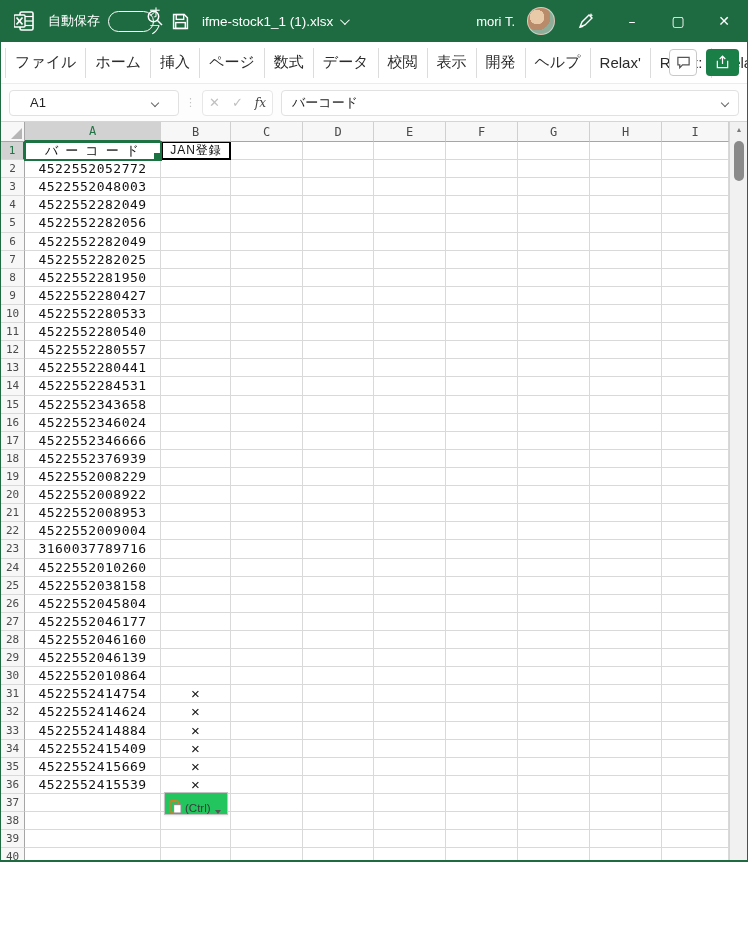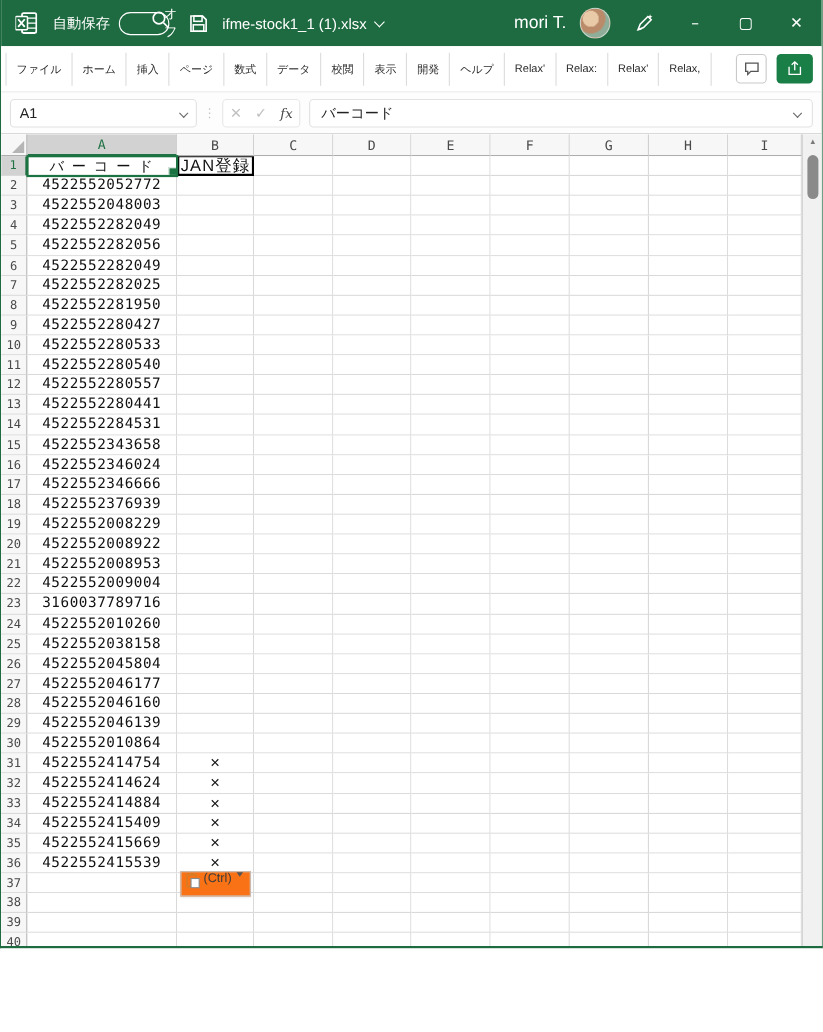--- a/index.html
+++ b/index.html
@@ -12,62 +12,62 @@
   .excel-icon { width:20px; height:20px; margin:0 14px 0 13px; }
   .autosave-label { font-size:13px; margin-right:8px; white-space:nowrap; }
   .toggle { width:46px; height:21px; border:1.6px solid #fff; border-radius:11px; display:flex; align-items:center; padding:0 5px 0 3px; gap:5px; cursor:pointer; }
   .toggle .knob { width:13px; height:13px; border-radius:50%; background:#fff; }
   .toggle .state { font-size:12px; color:#fff;margin-left:32px; }
   .save-btn { margin-left:14px; width:24px; height:24px; display:flex; align-items:center; justify-content:center; }
   .file-name { margin-left:10px; font-size:13.5px; white-space:nowrap; display:flex; align-items:center; gap:7px; }
   .chev { width:7px; height:7px; border-right:1.4px solid #fff; border-bottom:1.4px solid #fff; transform:rotate(45deg) translateY(-2px); display:inline-block; }
   .tb-right { position:absolute; right:0; top:0; height:42px; display:flex; align-items:center; }
   .search-btn { position:absolute; left:-330px; top:9px; width:24px; height:24px; }
-  .user-name { font-size:16px; margin-right:12px; }
+  .user-name { font-size:13px; margin-right:12px; }
   .avatar { width:28px; height:28px; border-radius:50%; background:radial-gradient(circle at 35% 35%, #e8c9a8 0 30%, #b98b6a 31% 55%, #8fae9a 56% 100%); border:1px solid rgba(255,255,255,.5); margin-right:18px; }
   .pen-btn { width:26px; height:26px; margin-right:10px; display:flex; align-items:center; justify-content:center; }
   .win-btn { width:46px; height:42px; display:flex; align-items:center; justify-content:center; font-size:14px; color:#fff; font-family:"DejaVu Sans",sans-serif; }
 
   
   .ribbon { height:42px; background:#fff; display:flex; align-items:center; border-bottom:1px solid #ececec; flex:0 0 auto; position:relative; }
   .rtabs { display:flex; align-items:stretch; height:30px; margin-left:4px; }
-  .rtab { padding:0 9px; display:flex; align-items:center; font-size:10px; color:#2b2b2b; border-right:1px solid #dcdcdc; white-space:nowrap; cursor:pointer; }
+  .rtab { padding:0 9px; display:flex; align-items:center; font-size:15px; color:#2b2b2b; border-right:1px solid #dcdcdc; white-space:nowrap; cursor:pointer; }
   .rtab:first-child { border-left:1px solid #dcdcdc; }
   .ribbon-right { position:absolute; right:8px; top:7px; display:flex; gap:9px; }
   .comment-btn { width:28px; height:27px; background:#fff; border:1px solid #c9c9c9; border-radius:4px; display:flex; align-items:center; justify-content:center; }
   .share-btn { width:33px; height:27px; background:#1a7e47; border-radius:4px; display:flex; align-items:center; justify-content:center; }
 
   
   .fbar { height:38px; background:#fdfdfd; display:flex; align-items:center; border-bottom:1px solid #d5d5d5; flex:0 0 auto; }
-  .name-box { width:170px; height:26px; margin-left:8px; background:#fff; border:1px solid #e1e1e1; border-radius:4px; display:flex; align-items:center; padding:0 8px; font-size:13px; color:#222; }
+  .name-box { width:170px; height:26px; margin-left:8px; background:#fff; border:1px solid #e1e1e1; border-radius:4px; display:flex; align-items:center; padding:0 20px; font-size:13px; color:#222; }
   .name-box .nchev { margin-left:auto; width:6px; height:6px; border-right:1.3px solid #666; border-bottom:1.3px solid #666; transform:rotate(45deg); }
   .fdots { color:#c4c4c4; font-size:11px; margin:0 6px; letter-spacing:0; }
   .fbtns { height:26px; background:#fff; border:1px solid #e7e7e7; border-radius:4px; display:flex; align-items:center; padding:0 6px; gap:12px; }
   .fbtn-x, .fbtn-ok { color:#c0c0c0; font-size:13px; }
   .fbtn-fx { font-family:"DejaVu Serif",serif; font-style:italic; font-size:12px; color:#444; }
   .finput { flex:1; height:26px; margin:0 8px 0 8px; background:#fff; border:1px solid #e1e1e1; border-radius:4px; display:flex; align-items:center; padding:0 10px; font-size:13px; color:#222; }
   .finput .nchev { margin-left:auto; width:6px; height:6px; border-right:1.3px solid #666; border-bottom:1.3px solid #666; transform:rotate(45deg); }
 
   
   .grid-wrap { position:relative; height:763px; flex:0 0 auto; overflow:hidden; background:#fff; }
   .grid { position:absolute; left:0; top:0; display:grid; grid-template-columns:24px 136px 70px 72px 71px 72px 72px 72px 72px 67px; grid-template-rows:20px repeat(41,18.12px); }
   .ch { background:#f7f7f7; border-right:1px solid #d0d0d0; border-bottom:1px solid #a6a6a6; font-family:"DejaVu Sans Mono",monospace; font-size:12px; color:#4a4a4a; display:flex; align-items:center; justify-content:center; }
   .ch.selcol { background:#d2d2d2; color:#217346; border-bottom:2px solid #217346; }
   .corner { background:#f7f7f7; border-right:1px solid #a6a6a6; border-bottom:1px solid #a6a6a6; position:relative; }
   .corner::after { content:''; position:absolute; right:2px; bottom:2px; border-left:11px solid transparent; border-bottom:11px solid #b5b5b5; }
   .rh { background:#f7f7f7; border-right:1px solid #a6a6a6; border-bottom:1px solid #d9d9d9; font-family:"DejaVu Sans Mono",monospace; font-size:11px; color:#4a4a4a; display:flex; align-items:center; justify-content:center; }
   .rh.selrow { background:#d2d2d2; color:#217346; border-right:2px solid #217346; }
   .cell { border-right:1px solid #d9d9d9; border-bottom:1px solid #d9d9d9; display:flex; align-items:center; justify-content:center; font-size:13px; color:#111; position:relative; background:#fff; overflow:hidden; }
   .cell.num { font-family:"DejaVu Sans Mono",monospace; font-size:13px; letter-spacing:.5px; }
   .cell.hdr-a { letter-spacing:7px; padding-left:6px; font-size:13px; }
-  .cell.hdr-b { letter-spacing:1px; border:2px solid #000; border-top-width:1px; font-size:15px; }
+  .cell.hdr-b { letter-spacing:1px; border:2px solid #000; border-top-width:1px; font-size:12px; }
   .cell.xmark { font-size:15px; }
   .cell.sel { outline:2px solid #1a7340; outline-offset:-1px; z-index:3; }
   .cell.sel::after { content:''; position:absolute; right:-1px; bottom:-1px; width:6px; height:6px; background:#1a7340; border:1px solid #fff; z-index:4; }
-  .paste-btn { position:absolute; left:163px; top:670px; width:64px; height:23px; background:#f97316; border:1px solid #c3c3c3; display:flex; align-items:flex-start; gap:3px; padding:0 4px; z-index:6; font-size:11.5px; color:#3b3b3b; box-shadow:0 1px 2px rgba(0,0,0,.08); }
+  .paste-btn { position:absolute; left:163px; top:670px; width:64px; height:23px; background:#22c55e; border:1px solid #c3c3c3; display:flex; align-items:flex-end; gap:3px; padding:0 4px; z-index:6; font-size:11.5px; color:#3b3b3b; box-shadow:0 1px 2px rgba(0,0,0,.08); }
   .paste-caret { width:0; height:0; border-left:3.5px solid transparent; border-right:3.5px solid transparent; border-top:4px solid #555; margin-left:1px; }
   .vscroll { position:absolute; right:0; top:0; width:18px; height:763px; background:#f1f1f1; border-left:1px solid #d5d5d5; }
   .vs-arrow { width:18px; height:15px; display:flex; align-items:center; justify-content:center; font-size:7px; color:#7a7a7a; }
   .vs-arrow.down { position:absolute; bottom:0; }
   .vs-thumb { position:absolute; left:4px; top:19px; width:10px; height:40px; background:#8a8a8a; border-radius:5px; }
 
   
   .tabbar { height:27px; background:#f1f1f1; border-top:1px solid #c8c8c8; display:flex; align-items:stretch; flex:0 0 auto; position:relative; }
   .nav-arrows { display:flex; align-items:center; padding:0 12px 0 18px; gap:22px; }
   .nav-a { font-size:9px; color:#222; }

